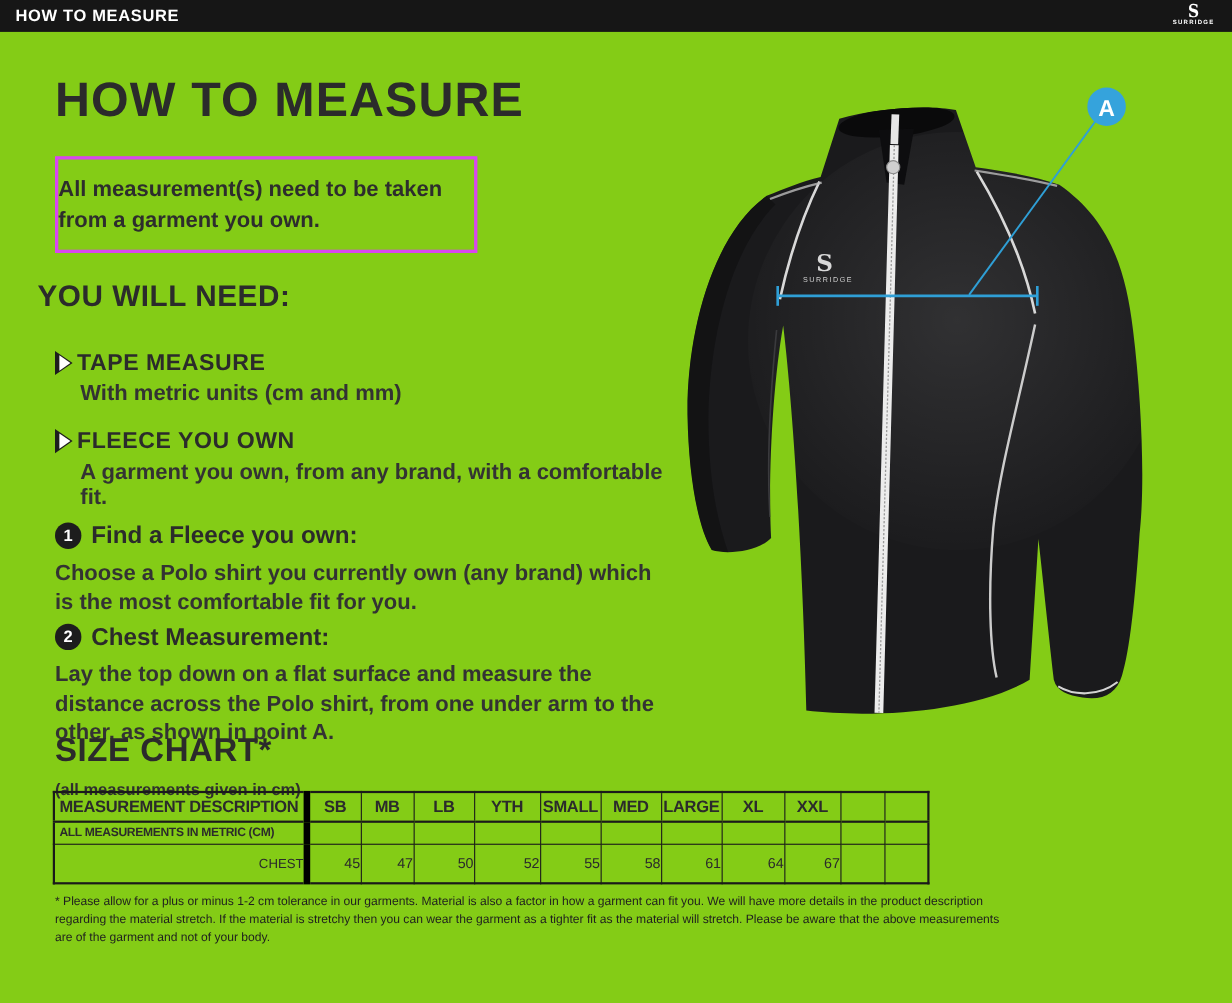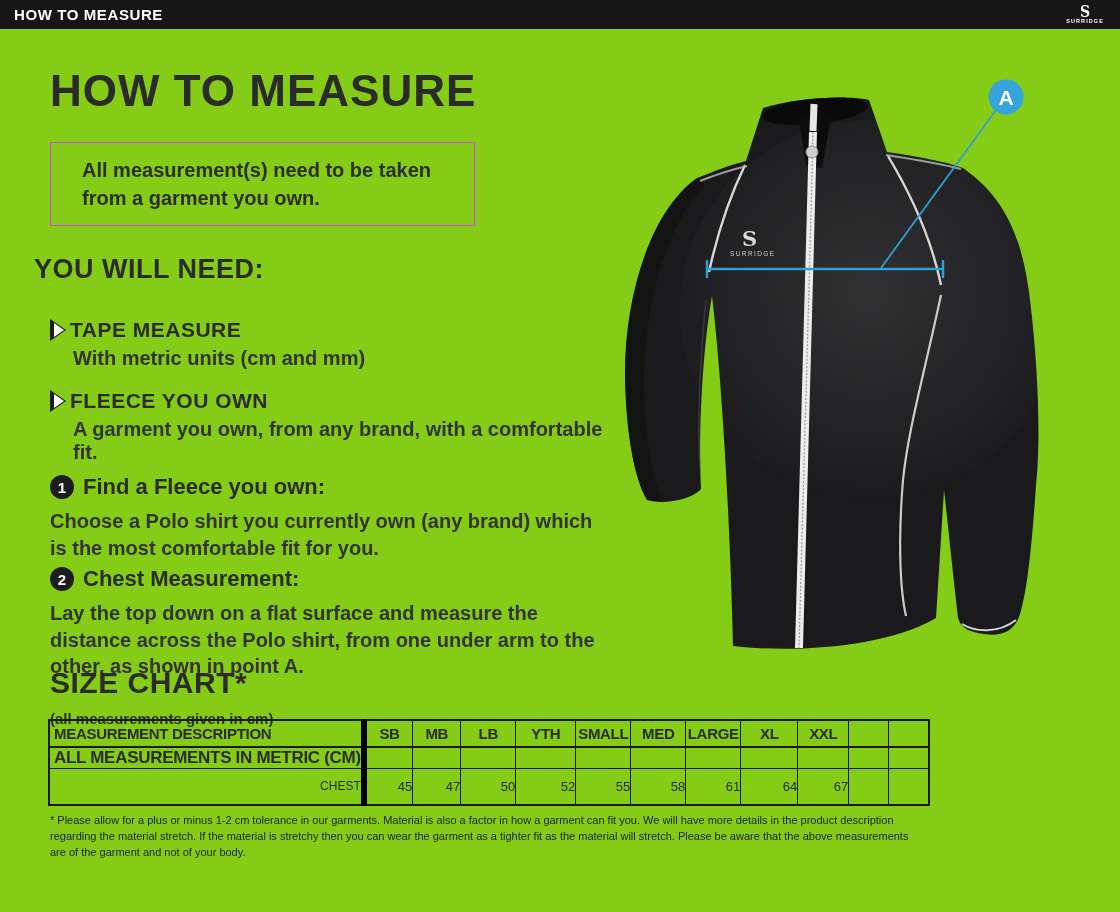--- a/index.html
+++ b/index.html
@@ -10,21 +10,21 @@
   
   .topbar { position:absolute; left:0; top:0; width:1120px; height:29px; background:#161616;
             display:flex; align-items:center; justify-content:space-between; padding:0 12px 0 14px; }
   .topbar-title { color:#fff; font-weight:bold; font-size:15px; letter-spacing:.6px; }
   .brand { display:flex; flex-direction:column; align-items:center; line-height:1; padding-right:4px; }
   .brand-s { color:#fff; font-weight:bold; font-size:14px; font-family:"DejaVu Serif", serif; transform:scaleY(1.15); }
   .brand-name { color:#fff; font-size:5.5px; letter-spacing:1.1px; font-weight:bold; margin-top:1px; }
 
   
   .h1 { position:absolute; left:50px; top:66px; font-size:44px; font-weight:bold; letter-spacing:1px; color:#2b2b2b; }
-  .notice { position:absolute; left:50px; top:142px; width:425px; border:1px solid #d946ef; padding:13px 31px;
+  .notice { position:absolute; left:50px; top:142px; width:384px; border:3px solid #d946ef; padding:13px 0;
             font-size:20px; font-weight:bold; line-height:1.4; color:#2d2d2d; }
   .h2 { position:absolute; left:34px; top:254px; font-size:27px; font-weight:bold; letter-spacing:.5px; color:#2b2b2b; }
 
   .need-item { position:absolute; left:50px; width:560px; }
   .need-1 { top:318px; }
   .need-2 { top:389px; }
   .need-head { display:flex; align-items:center; gap:4px; }
   .tri { width:0; height:0; border-top:11px solid transparent; border-bottom:11px solid transparent;
          border-left:16px solid #1d1d1d; position:relative; }
   .tri::after { content:""; position:absolute; left:-12.5px; top:-7px; width:0; height:0;
@@ -45,21 +45,21 @@
   .sc-title { font-size:30px; font-weight:bold; letter-spacing:.5px; color:#2b2b2b; }
   .sc-sub { font-size:15px; font-weight:bold; color:#2f2f2f; }
 
   
   table.size-chart { position:absolute; left:48px; top:719px; border-collapse:collapse; table-layout:fixed;
                      border:2px solid #1a1a1a; }
   .size-chart th, .size-chart td { border:1px solid #1a1a1a; overflow:hidden; white-space:nowrap; }
   .size-chart th { height:27px; font-size:15px; font-weight:bold; letter-spacing:-0.3px; text-align:center;
                    border-bottom:2px solid #1a1a1a; }
   .size-chart th:first-child, .size-chart td:first-child { text-align:left; padding-left:4px; border-right:6px solid #000000; }
-  .size-chart tr.metric td { height:20px; font-size:17px; font-weight:bold; letter-spacing:-0.3px;margin-left:20px; }
+  .size-chart tr.metric td { height:20px; font-size:11px; font-weight:bold; letter-spacing:-0.3px;margin-left:20px; }
   .size-chart tr.values td { height:36px; font-size:13px; text-align:right; font-weight:normal;margin-left:34px; }
   .size-chart tr.values td:first-child { font-size:12px; }
 
   .footnote { position:absolute; left:50px; top:812px; width:860px; font-size:11px; line-height:1.47;
               color:#1f1f1f; }
 
   .jacket-wrap { position:absolute; left:590px; top:45px; width:540px; height:650px; }
 </style>
 </head>
 <body>

